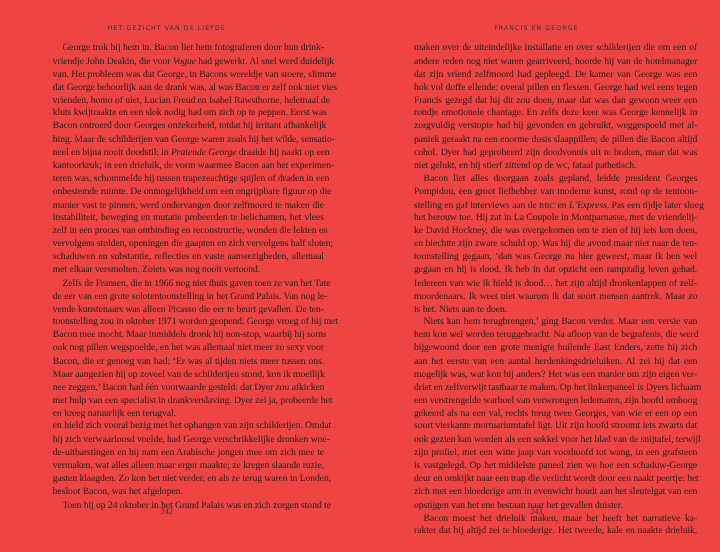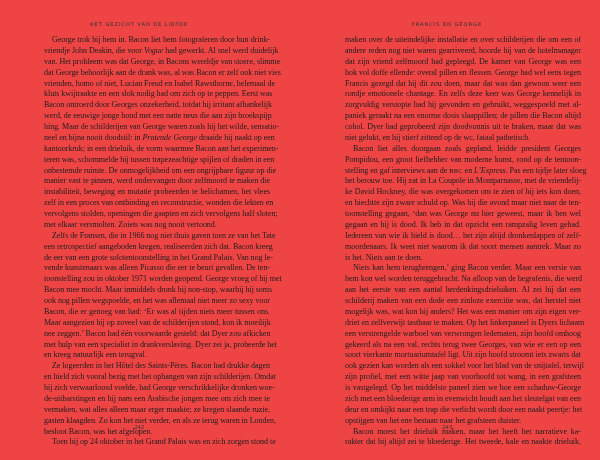--- a/index.html
+++ b/index.html
@@ -44,44 +44,42 @@
 <div class="page left">
   <div class="running-head">HET GEZICHT VAN DE LIEFDE</div>
   <div class="text" id="left-text">
       <span class="ln indent">George trok bij hem in. Bacon liet hem fotograferen door hun drink-</span>
       <span class="ln">vriendje John Deakin, die voor <i>Vogue</i> had gewerkt. Al snel werd duidelijk</span>
       <span class="ln">van. Het probleem was dat George, in Bacons wereldje van stoere, slimme</span>
       <span class="ln">dat George behoorlijk aan de drank was, al was Bacon er zelf ook niet vies</span>
       <span class="ln">vrienden, homo of niet, Lucian Freud en Isabel Rawsthorne, helemaal de</span>
       <span class="ln">kluts kwijtraakte en een slok nodig had om zich op te peppen. Eerst was</span>
       <span class="ln">Bacon ontroerd door Georges onzekerheid, totdat hij irritant afhankelijk</span>
-      <span class="ln">werd, de eeuwige jonge hond met een natte neus die aan zijn broekspijp</span>
       <span class="ln">hing. Maar de schilderijen van George waren zoals hij het wilde, sensatio-</span>
       <span class="ln">neel en bijna nooit doodstil: in <i>Pratende George</i> draaide hij naakt op een</span>
       <span class="ln">kantoorkruk; in een drieluik, de vorm waarmee Bacon aan het experimen-</span>
       <span class="ln">teren was, schommelde hij tussen trapezeachtige spijlen of draden in een</span>
       <span class="ln">onbestemde ruimte. De onmogelijkheid om een ongrijpbare figuur op die</span>
       <span class="ln">manier vast te pinnen, werd ondervangen door zelfmoord te maken die</span>
       <span class="ln">instabiliteit, beweging en mutatie probeerden te belichamen, het vlees</span>
       <span class="ln">zelf in een proces van ontbinding en reconstructie, wonden die lekten en</span>
       <span class="ln">vervolgens stolden, openingen die gaapten en zich vervolgens half sloten;</span>
+      <span class="ln">schaduwen en substantie, reflecties en vaste aanwezigheden, allemaal</span>
       <span class="ln last">met elkaar versmolten. Zoiets was nog nooit vertoond.</span>
       <span class="ln indent">Zelfs de Fransen, die in 1966 nog niet thuis gaven toen ze van het Tate</span>
-      <span class="ln">een retrospectief aangeboden kregen, realiseerden zich dat. Bacon kreeg</span>
       <span class="ln">de eer van een grote solotentoonstelling in het Grand Palais. Van nog le-</span>
       <span class="ln">vende kunstenaars was alleen Picasso die eer te beurt gevallen. De ten-</span>
       <span class="ln">toonstelling zou in oktober 1971 worden geopend. George vroeg of hij met</span>
       <span class="ln">Bacon mee mocht. Maar inmiddels dronk hij non-stop, waarbij hij soms</span>
       <span class="ln">ook nog pillen wegspoelde, en het was allemaal niet meer zo sexy voor</span>
       <span class="ln">Bacon, die er genoeg van had: ‘Er was al tijden niets meer tussen ons.</span>
       <span class="ln">Maar aangezien hij op zoveel van de schilderijen stond, kon ik moeilijk</span>
       <span class="ln">nee zeggen.’ Bacon had één voorwaarde gesteld: dat Dyer zou afkicken</span>
       <span class="ln">met hulp van een specialist in drankverslaving. Dyer zei ja, probeerde het</span>
       <span class="ln last">en kreeg natuurlijk een terugval.</span>
-      <span class="ln indent">Ze logeerden in het Hôtel des Saints-Pères. Bacon had drukke dagen</span>
       <span class="ln">en hield zich vooral bezig met het ophangen van zijn schilderijen. Omdat</span>
       <span class="ln">hij zich verwaarloosd voelde, had George verschrikkelijke dronken woe-</span>
       <span class="ln">de-uitbarstingen en hij nam een Arabische jongen mee om zich mee te</span>
       <span class="ln">vermaken, wat alles alleen maar erger maakte; ze kregen slaande ruzie,</span>
       <span class="ln">gasten klaagden. Zo kon het niet verder, en als ze terug waren in Londen,</span>
       <span class="ln last">besloot Bacon, was het afgelopen.</span>
       <span class="ln indent">Toen hij op 24 oktober in het Grand Palais was en zich zorgen stond te</span>
     </div>
   <div class="folio">242</div>
 </div>
@@ -105,30 +103,30 @@
       <span class="ln">het berouw toe. Hij zat in La Coupole in Montparnasse, met de vriendelij-</span>
       <span class="ln">ke David Hockney, die was overgekomen om te zien of hij iets kon doen,</span>
       <span class="ln">en biechtte zijn zware schuld op. Was hij die avond maar niet naar de ten-</span>
       <span class="ln">toonstelling gegaan, ‘dan was George nu hier geweest, maar ik ben wel</span>
       <span class="ln">gegaan en hij is dood. Ik heb in dat opzicht een rampzalig leven gehad.</span>
       <span class="ln">Iedereen van wie ik hield is dood… het zijn altijd dronkenlappen of zelf-</span>
       <span class="ln">moordenaars. Ik weet niet waarom ik dat soort mensen aantrek. Maar zo</span>
       <span class="ln last">is het. Niets aan te doen.</span>
       <span class="ln indent">Niets kan hem terugbrengen,’ ging Bacon verder. Maar een versie van</span>
       <span class="ln">hem kon wel worden teruggebracht. Na afloop van de begrafenis, die werd</span>
+      <span class="ln">bijgewoond door een grote menigte huilende East Enders, zette hij zich</span>
       <span class="ln">aan het eerste van een aantal herdenkingsdrieluiken. Al zei hij dat een</span>
-      <span class="ln">schilderij maken van een dode een zinloze exercitie was, dat herstel niet</span>
       <span class="ln">mogelijk was, wat kon hij anders? Het was een manier om zijn eigen ver-</span>
       <span class="ln">driet en zelfverwijt tastbaar te maken. Op het linkerpaneel is Dyers lichaam</span>
       <span class="ln">een verstrengelde warboel van verwrongen ledematen, zijn hoofd omhoog</span>
       <span class="ln">gekeerd als na een val, rechts terug twee Georges, van wie er een op een</span>
       <span class="ln">soort vierkante mortuariumtafel ligt. Uit zijn hoofd stroomt iets zwarts dat</span>
       <span class="ln">ook gezien kan worden als een sokkel voor het blad van de snijtafel, terwijl</span>
       <span class="ln">zijn profiel, met een witte jaap van voorhoofd tot wang, in een grafsteen</span>
       <span class="ln">is vastgelegd. Op het middelste paneel zien we hoe een schaduw-George</span>
+      <span class="ln">deur en omkijkt naar een trap die verlicht wordt door een naakt peertje: het</span>
       <span class="ln">zich met een bloederige arm in evenwicht houdt aan het sleutelgat van een</span>
-      <span class="ln">deur en omkijkt naar een trap die verlicht wordt door een naakt peertje: het</span>
-      <span class="ln last">opstijgen van het ene bestaan naar het grafsteen duister.</span>
+      <span class="ln last">opstijgen van het ene bestaan naar het gevallen duister.</span>
       <span class="ln indent">Bacon moest het drieluik maken, maar het heeft het narratieve ka-</span>
       <span class="ln">rakter dat hij altijd zei te bloederige. Het tweede, kale en naakte drieluik,</span>
     </div>
   <div class="folio">243</div>
 </div>
 
 </body></html>

